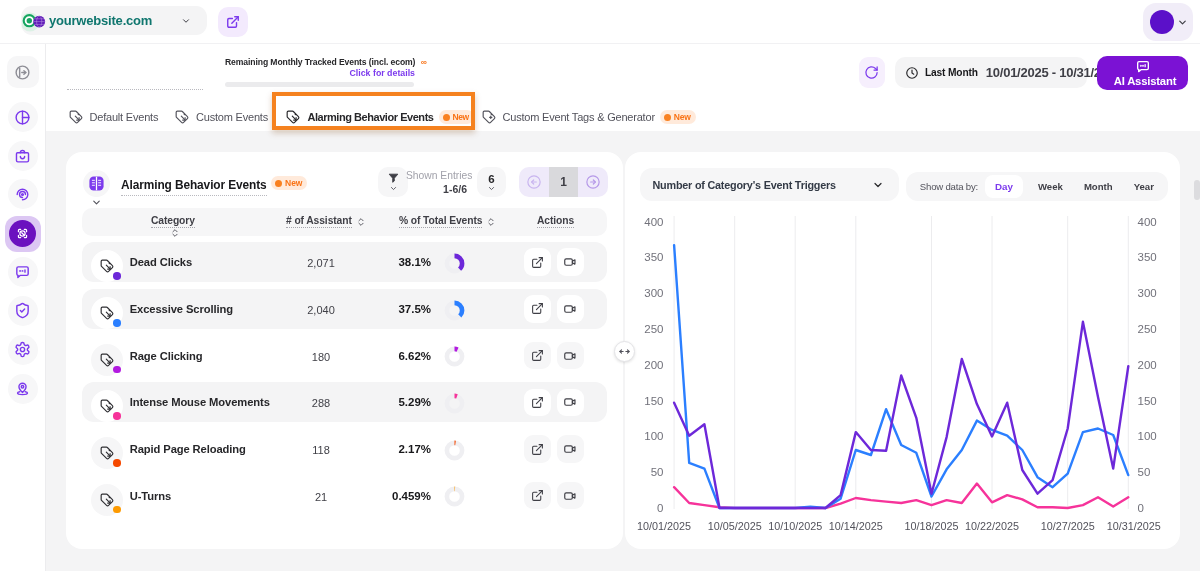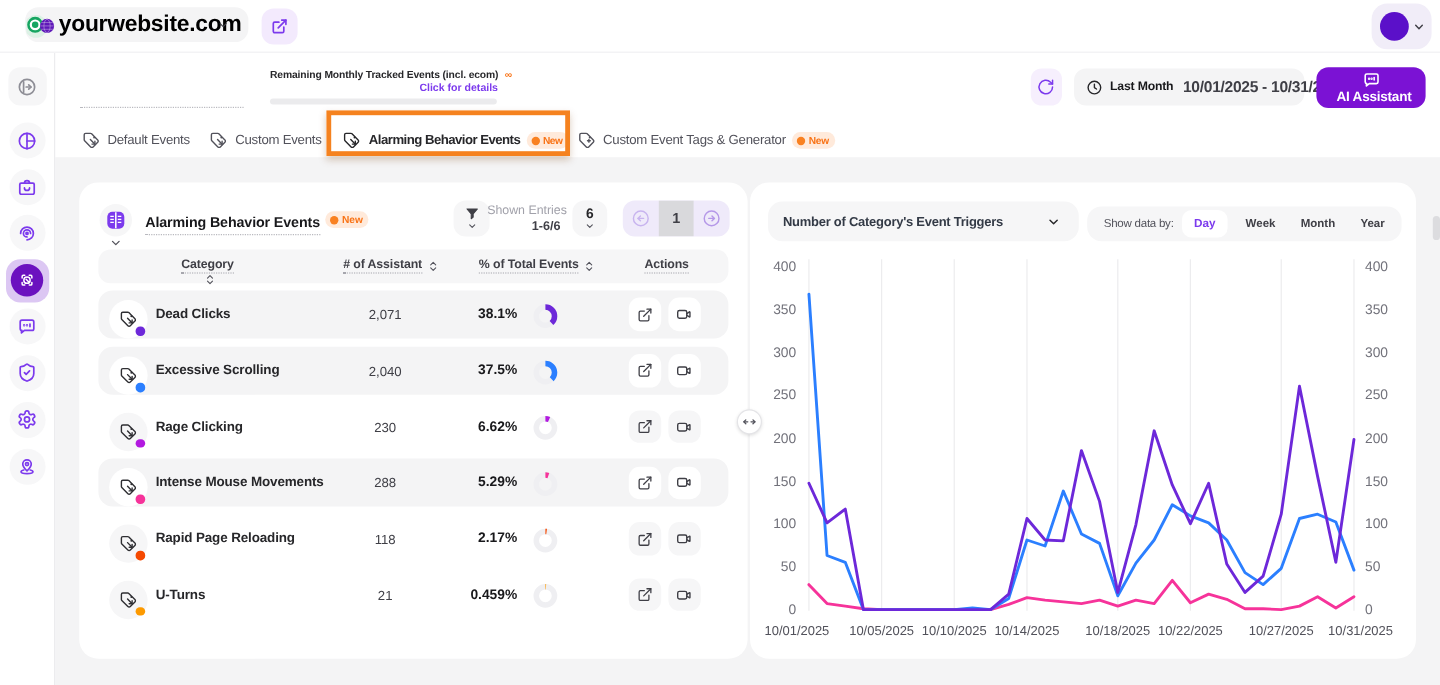--- a/index.html
+++ b/index.html
@@ -1,21 +1,21 @@
 <!DOCTYPE html>
 <html><head>
 <meta charset="utf-8">
 <style>
 * { margin:0; padding:0; box-sizing:border-box; }
 html,body { width:1200px; height:571px; overflow:hidden; }
 body { font-family:"Liberation Sans", sans-serif; background:#fff; position:relative; color:#18181b; }
 
 .topbar { position:absolute; left:0; top:0; width:1200px; height:44px; background:#fff; border-bottom:1px solid #f1f1f3; z-index:5; }
 .site-pill { position:absolute; left:21px; top:6px; width:186px; height:29px; background:#f4f4f5; border-radius:11px; display:flex; align-items:center; }
-.site-pill .txt { font-size:19px; font-weight:600; color:#000000; margin-left:28px; letter-spacing:-.2px; }
+.site-pill .txt { font-size:13px; font-weight:600; color:#0f766e; margin-left:28px; letter-spacing:-.2px; }
 .favicon { position:absolute; left:7px; top:6px; width:18px; height:18px; }
 .chev { width:10px; height:10px; }
 
 .sidebar { position:absolute; left:0; top:44px; width:46px; height:527px; background:#fff; border-right:1px solid #ececee; z-index:4; }
 .sb-ic { position:absolute; left:50%; transform:translate(-50%,-50%); display:flex; align-items:center; justify-content:center; }
 .sb-circle { width:30px; height:30px; border-radius:50%; background:#f7f7f8; display:flex; align-items:center; justify-content:center; }
 
 .header { position:absolute; left:46px; top:44px; width:1154px; height:87px; background:#fff; }
 h1.title { position:absolute; left:21px; top:17px; font-size:20.2px; font-weight:700; color:#111113; letter-spacing:-.3px; }
 .title-dots { position:absolute; left:21px; top:45px; width:136px; border-bottom:1px dotted #b9b9bf; }
@@ -428,21 +428,21 @@
       <div class="circ">
           <svg width="14" height="14" viewBox="0 0 24 24" fill="none" stroke="#2f2f33" stroke-width="2" stroke-linecap="round" stroke-linejoin="round">
             <path d="M11.41 2.59A2 2 0 0 1 12.83 2H20a2 2 0 0 1 2 2v7.17a2 2 0 0 1-.59 1.42l-8.7 8.7a2.4 2.4 0 0 1-3.42 0l-6.58-6.58a2.4 2.4 0 0 1 0-3.42z" transform="scale(-1,1) translate(-24,0)"></path>
             <circle cx="16.2" cy="7.8" r="1.4" fill="#2f2f33" stroke="none"></circle>
             <path d="m10.8 10.6 6.2 6.4"></path>
             <path d="M17.3 13.1v4.2h-4.2"></path>
           </svg>
         </div>
       <div class="dot" style="background:#b21ae0;"></div>
       <div class="name">Rage Clicking</div>
-      <div class="cnt">230</div>
+      <div class="cnt">180</div>
       <div class="pct">6.62%</div>
       <div class="donut"><svg class="donut-s" width="21" height="21" viewBox="0 0 21 21">
             <circle cx="10.5" cy="10.5" r="7.6" fill="none" stroke="#efeff2" stroke-width="4.6"></circle>
             <circle cx="10.5" cy="10.5" r="7.6" fill="none" stroke="#b21ae0" stroke-width="4.6" stroke-dasharray="3.16 47.75" stroke-dashoffset="0" transform="rotate(-90 10.5 10.5)" stroke-linecap="butt"></circle>
           </svg></div>
       <div class="act a1">
           <svg width="13" height="13" viewBox="0 0 24 24" fill="none" stroke="#3f3f46" stroke-width="2" stroke-linecap="round" stroke-linejoin="round">
             <path d="M15 3h6v6"></path>
             <path d="M10 14 21 3"></path>
             <path d="M18 13v6a2 2 0 0 1-2 2H5a2 2 0 0 1-2-2V8a2 2 0 0 1 2-2h6"></path>

